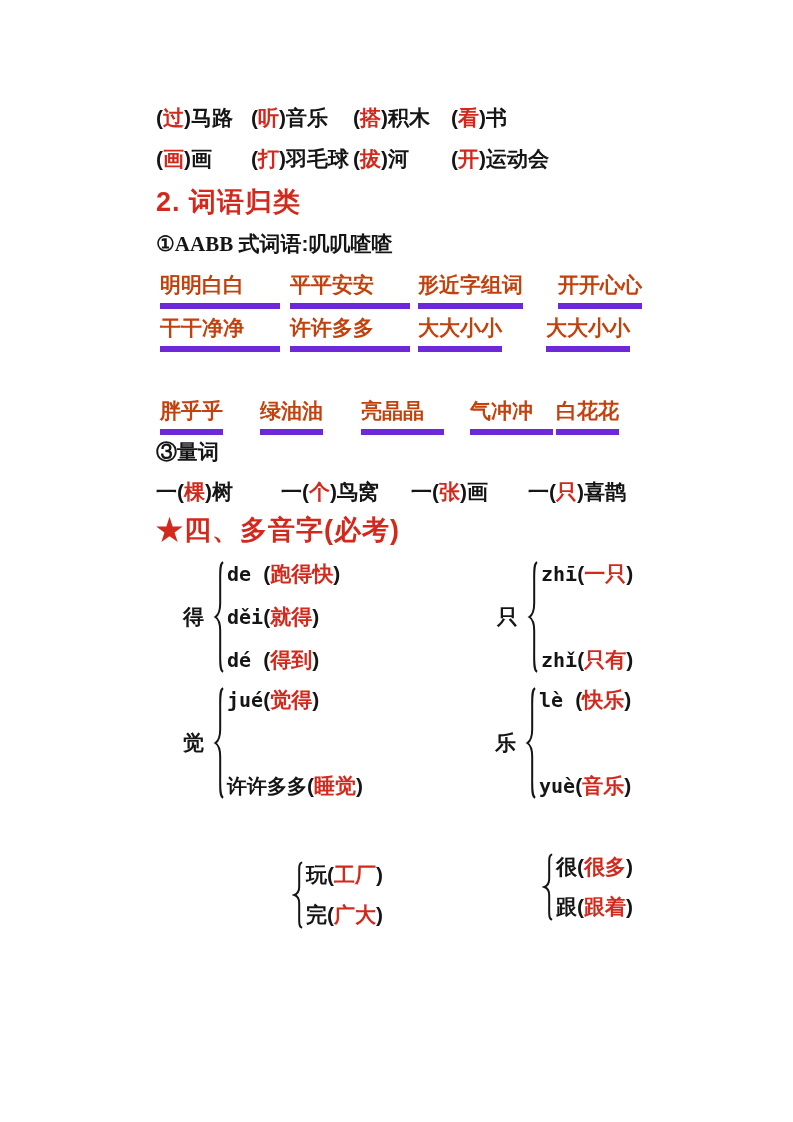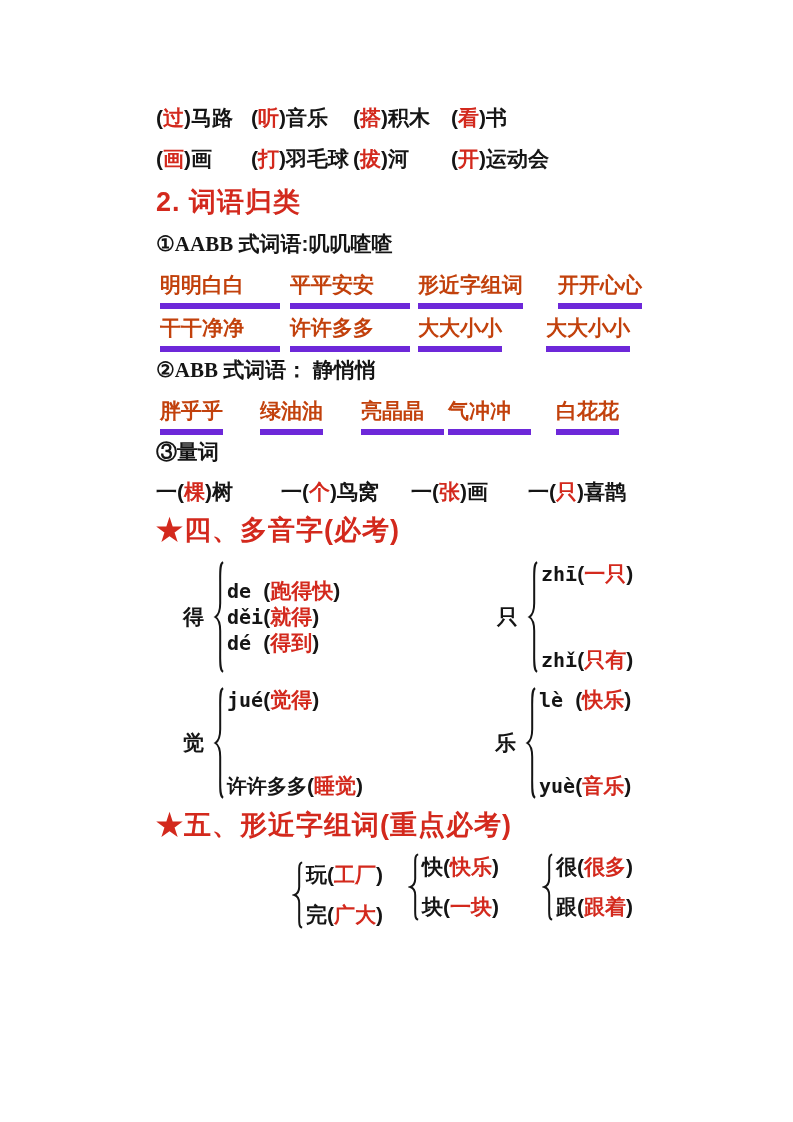--- a/index.html
+++ b/index.html
@@ -31,21 +31,21 @@
   .py { font-family: "DejaVu Sans Mono", monospace; font-size: 20px; }
   .pgroup, .sgroup {
     position: absolute; display: flex; align-items: center;
     font-size: 21px; white-space: nowrap;
   }
   .pchar { margin-right: 9px; }
   .brace { width: 12px; flex: 0 0 12px; display: block; }
   .b-lg { height: 114px; }
   .b-sm { height: 68px; }
   .pitems, .sitems { display: flex; flex-direction: column; margin-left: 2px; }
-  .gap3 { }
+  .gap3 { gap: 17px; }
   .gap2 { gap: 60px; justify-content: space-between; }
   .sitems { gap: 14px; margin-left: 2px; }
   .pitem, .sitem { line-height: 26px; white-space: nowrap; }
 </style>
 </head>
 <body>
 
 <div class="page">
 
   <div class="line" style="top:104px">
@@ -70,26 +70,25 @@
     <span class="item uw" style="left:262px">形近字组词</span>
     <span class="item uw" style="left:402px">开开心心</span>
   </div>
   <div class="line" style="top:314px">
     <span class="item uw ext-l" style="left:4px">干干净净</span>
     <span class="item uw ext-l" style="left:134px">许许多多</span>
     <span class="item uw" style="left:262px">大大小小</span>
     <span class="item uw" style="left:390px">大大小小</span>
   </div>
 
-  <div class="line" style="top:356px"><span>②</span><span class="latin">ABB </span><span>式词语： 静悄悄</span></div>
   <div class="line" style="top:397px">
     <span class="item uw" style="left:4px">胖乎乎</span>
     <span class="item uw" style="left:104px">绿油油</span>
     <span class="item uw ext-s" style="left:205px">亮晶晶</span>
-    <span class="item uw ext-s" style="left:292px">气冲冲</span>
+    <span class="item uw ext-s" style="left:314px">气冲冲</span>
     <span class="item uw" style="left:400px">白花花</span>
   </div>
 
   <div class="line" style="top:438px"><span>③量词</span></div>
   <div class="line" style="top:478px">
     <span class="item" style="left:0"><span>一(</span><span class="r">棵</span><span>)树</span></span>
     <span class="item" style="left:125px"><span>一(</span><span class="r">个</span><span>)鸟窝</span></span>
     <span class="item" style="left:255px"><span>一(</span><span class="r">张</span><span>)画</span></span>
     <span class="item" style="left:372px"><span>一(</span><span class="r">只</span><span>)喜鹊</span></span>
   </div>
@@ -134,38 +133,28 @@
     <span class="pchar">乐</span>
     <svg class="brace b-lg" viewBox="0 0 20 100" preserveAspectRatio="none">
         <path d="M17,2 C11,3 12,10 12,22 L12,38 C12,45 10,48 4,50 C10,52 12,55 12,62 L12,78 C12,90 11,97 17,98" fill="none" stroke="#151515" stroke-width="2" vector-effect="non-scaling-stroke"></path>
       </svg>
     <div class="pitems gap2">
       <div class="pitem"><span class="py">lè </span><span>(</span><span class="r">快乐</span><span>)</span></div>
       <div class="pitem"><span class="py">yuè</span><span>(</span><span class="r">音乐</span><span>)</span></div>
     </div>
   </div>
 
-  <div class="line hd" style="top:807px"><span>★五、形近字组词(重点必考)</span></div>
 
   <div class="sgroup" style="left:292px; top:861px">
     <svg class="brace b-sm" viewBox="0 0 20 100" preserveAspectRatio="none">
         <path d="M17,2 C11,3 12,10 12,22 L12,38 C12,45 10,48 4,50 C10,52 12,55 12,62 L12,78 C12,90 11,97 17,98" fill="none" stroke="#151515" stroke-width="2" vector-effect="non-scaling-stroke"></path>
       </svg>
     <div class="sitems">
       <div class="sitem"><span>玩(</span><span class="r">工厂</span><span>)</span></div>
       <div class="sitem"><span>完(</span><span class="r">广大</span><span>)</span></div>
-    </div>
-  </div>
-  <div class="sgroup" style="left:408px; top:853px">
-    <svg class="brace b-sm" viewBox="0 0 20 100" preserveAspectRatio="none">
-        <path d="M17,2 C11,3 12,10 12,22 L12,38 C12,45 10,48 4,50 C10,52 12,55 12,62 L12,78 C12,90 11,97 17,98" fill="none" stroke="#151515" stroke-width="2" vector-effect="non-scaling-stroke"></path>
-      </svg>
-    <div class="sitems">
-      <div class="sitem"><span>快(</span><span class="r">快乐</span><span>)</span></div>
-      <div class="sitem"><span>块(</span><span class="r">一块</span><span>)</span></div>
     </div>
   </div>
   <div class="sgroup" style="left:542px; top:853px">
     <svg class="brace b-sm" viewBox="0 0 20 100" preserveAspectRatio="none">
         <path d="M17,2 C11,3 12,10 12,22 L12,38 C12,45 10,48 4,50 C10,52 12,55 12,62 L12,78 C12,90 11,97 17,98" fill="none" stroke="#151515" stroke-width="2" vector-effect="non-scaling-stroke"></path>
       </svg>
     <div class="sitems">
       <div class="sitem"><span>很(</span><span class="r">很多</span><span>)</span></div>
       <div class="sitem"><span>跟(</span><span class="r">跟着</span><span>)</span></div>
     </div>

